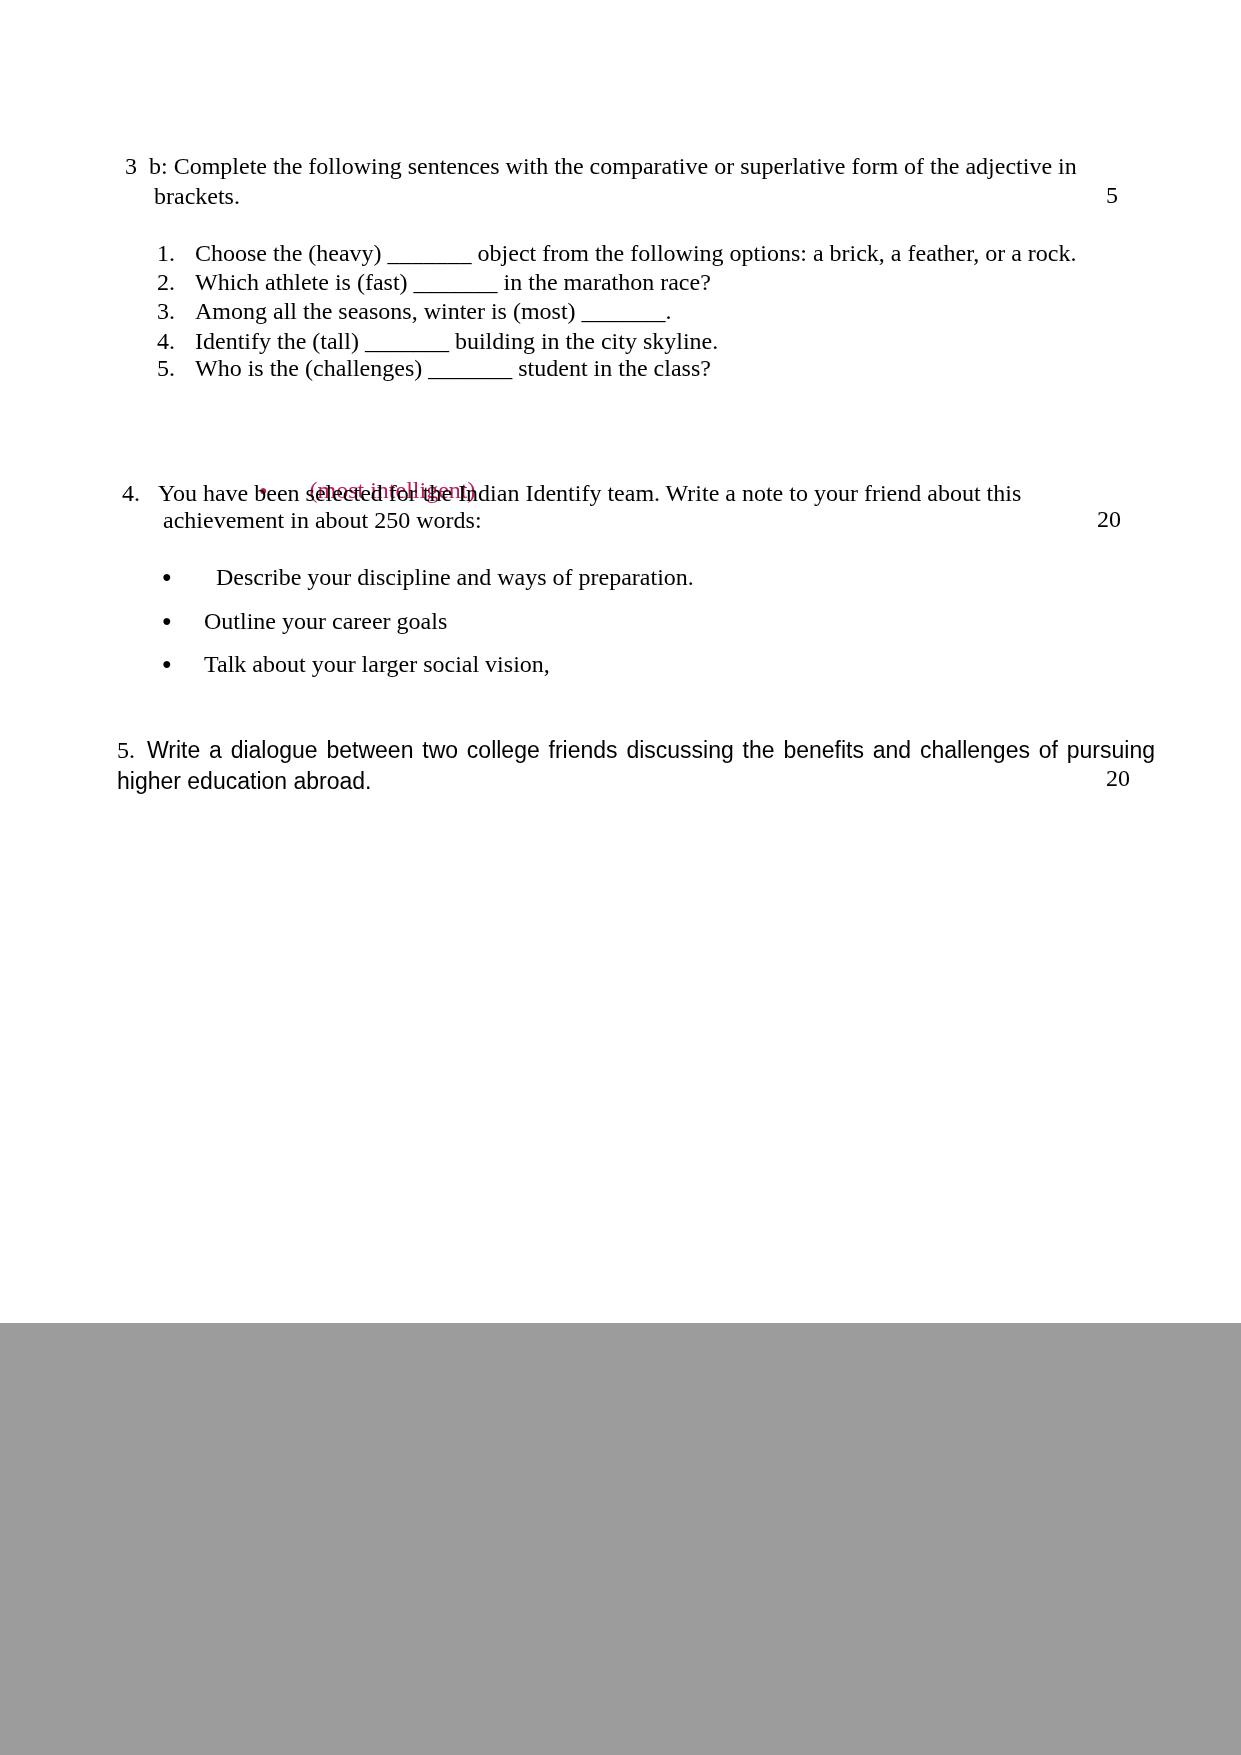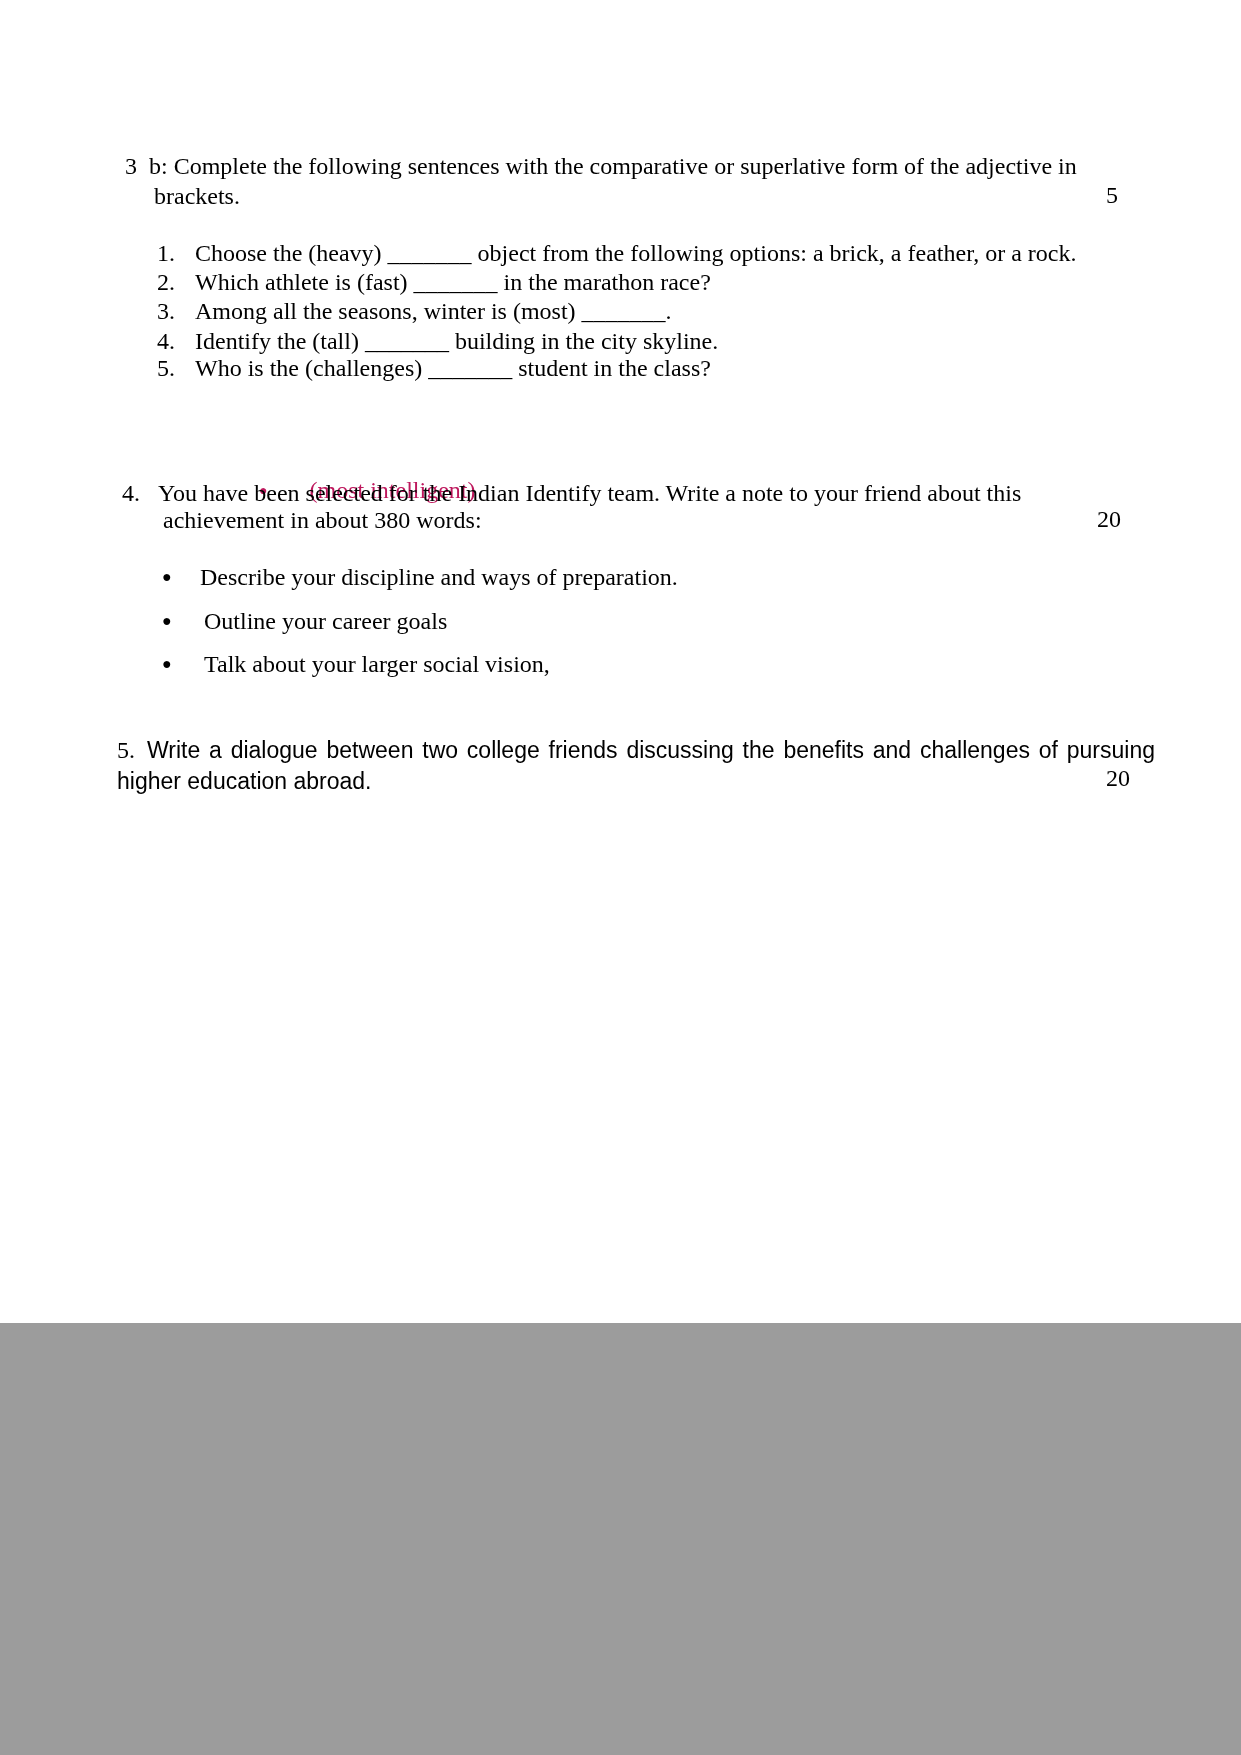--- a/index.html
+++ b/index.html
@@ -40,21 +40,21 @@
   
   .q4-num   { left: 122px; top: 479px; }
   .q4-line1 { left: 158px; top: 479px; }
   .q4-line2 { left: 163px; top: 506px; }
   .q4-marks { left: 1097px; top: 505px; }
 
   
   .bullet-row { display: flex; align-items: baseline; }
   .bullet-dot { font-size: 16px; position: relative; top: -3px; width: 14px; flex: 0 0 14px; }
   .bullet-gap { margin-left: 28px; }
-  .bullet-gap-extra { margin-left: 24px; }
+  .bullet-gap-extra { margin-left: 40px; }
   .bl-1 { left: 162px; top: 563px; }
   .bl-2 { left: 162px; top: 607px; }
   .bl-3 { left: 162px; top: 650px; }
 
   
   .q5-line1 {
     left: 117px; top: 735px; width: 1038px;
     white-space: normal;
     text-align: justify;
     text-align-last: justify;
@@ -87,21 +87,21 @@
   <div class="abs serif li-row li-5">
     <span class="li-num">5.</span><span>Who is the (challenges) _______ student in the class?</span>
   </div>
 
   <div class="abs serif faint faint-note">
     <span class="faint-dot">●</span><span class="faint-text">(most intelligent)</span>
   </div>
 
   <div class="abs serif q4-num">4.</div>
   <div class="abs serif q4-line1">You have been selected for the Indian Identify team. Write a note to your friend about this</div>
-  <div class="abs serif q4-line2">achievement in about 380 words:</div>
+  <div class="abs serif q4-line2">achievement in about 250 words:</div>
   <div class="abs serif q4-marks">20</div>
 
   <div class="abs serif bullet-row bl-1">
     <span class="bullet-dot">●</span><span class="bullet-gap-extra">Describe your discipline and ways of preparation.</span>
   </div>
   <div class="abs serif bullet-row bl-2">
     <span class="bullet-dot">●</span><span class="bullet-gap">Outline your career goals</span>
   </div>
   <div class="abs serif bullet-row bl-3">
     <span class="bullet-dot">●</span><span class="bullet-gap">Talk about your larger social vision,</span>

